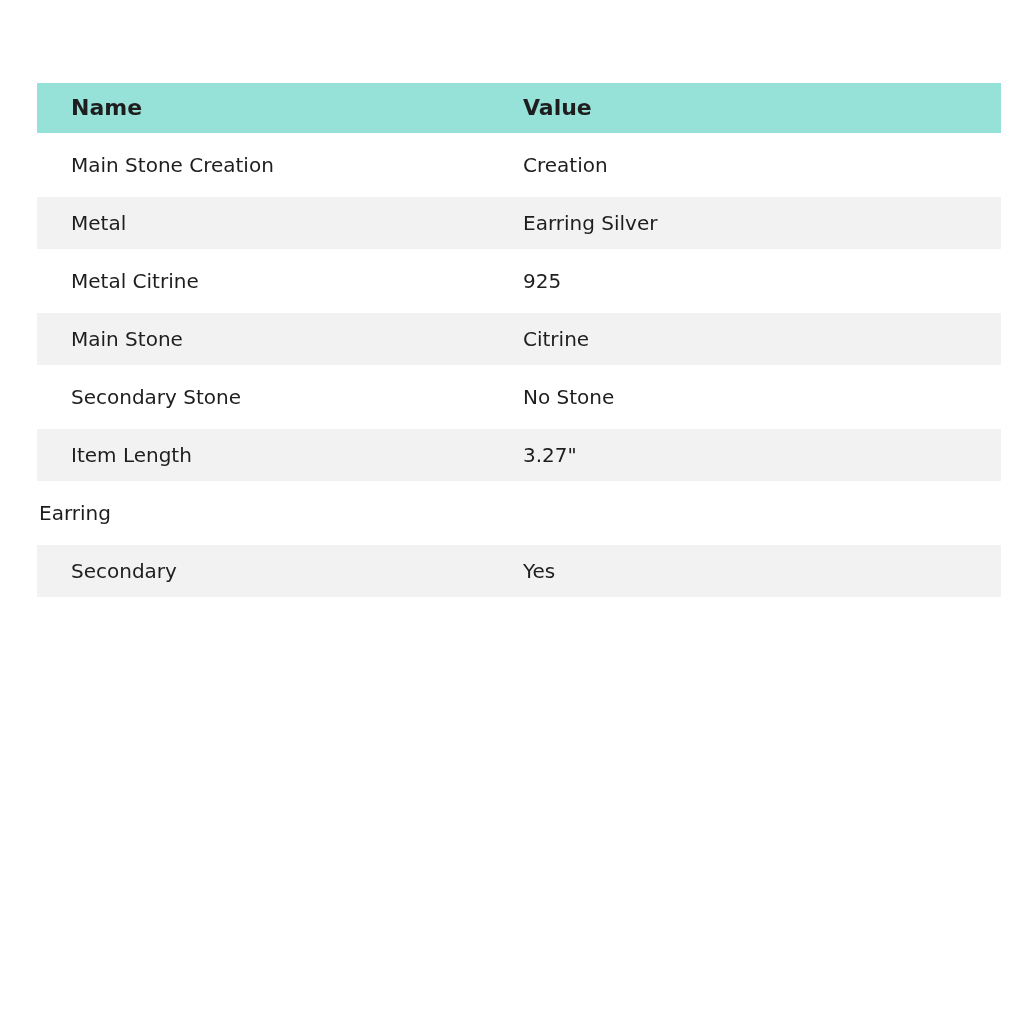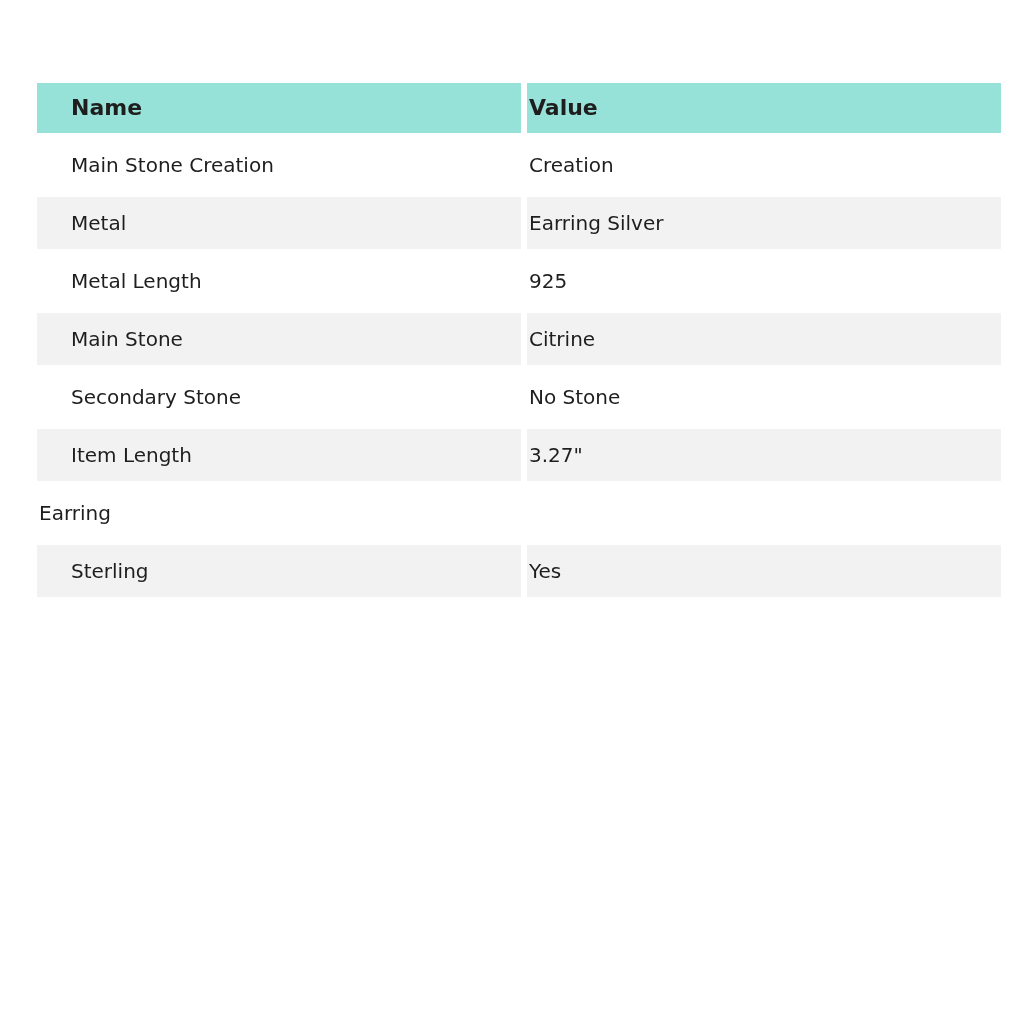--- a/index.html
+++ b/index.html
@@ -12,21 +12,20 @@
     color: var(--text, #1e1e1e);
   }
   .spec-table {
     position: absolute;
     left: 37px;
     top: 83px;
     width: 964px;
   }
   .trow {
     display: flex;
-    gap: 6px;
   }
   .thead {
     height: 50px;
   }
   .thead .cell {
     background: var(--header-bg, #97e2d8);
     line-height: 50px;
     font-weight: 700;
     font-size: 22px;
   }
@@ -70,21 +69,21 @@
     <div class="cell c-name">Main Stone Creation</div>
     <div class="cell c-value">Creation</div>
   </div>
 
   <div class="trow tbody-row alt">
     <div class="cell c-name">Metal</div>
     <div class="cell c-value">Earring Silver</div>
   </div>
 
   <div class="trow tbody-row">
-    <div class="cell c-name">Metal Length</div>
+    <div class="cell c-name">Metal Citrine</div>
     <div class="cell c-value">925</div>
   </div>
 
   <div class="trow tbody-row alt">
     <div class="cell c-name">Main Stone</div>
     <div class="cell c-value">Citrine</div>
   </div>
 
   <div class="trow tbody-row">
     <div class="cell c-name">Secondary Stone</div>
@@ -94,17 +93,17 @@
   <div class="trow tbody-row alt">
     <div class="cell c-name">Item Length</div>
     <div class="cell c-value">3.27"</div>
   </div>
 
   <div class="trow tbody-row">
     <div class="cell c-value">Earring</div>
   </div>
 
   <div class="trow tbody-row alt">
-    <div class="cell c-name">Sterling</div>
+    <div class="cell c-name">Secondary</div>
     <div class="cell c-value">Yes</div>
   </div>
 </div>
 </div>
 
 </body></html>

